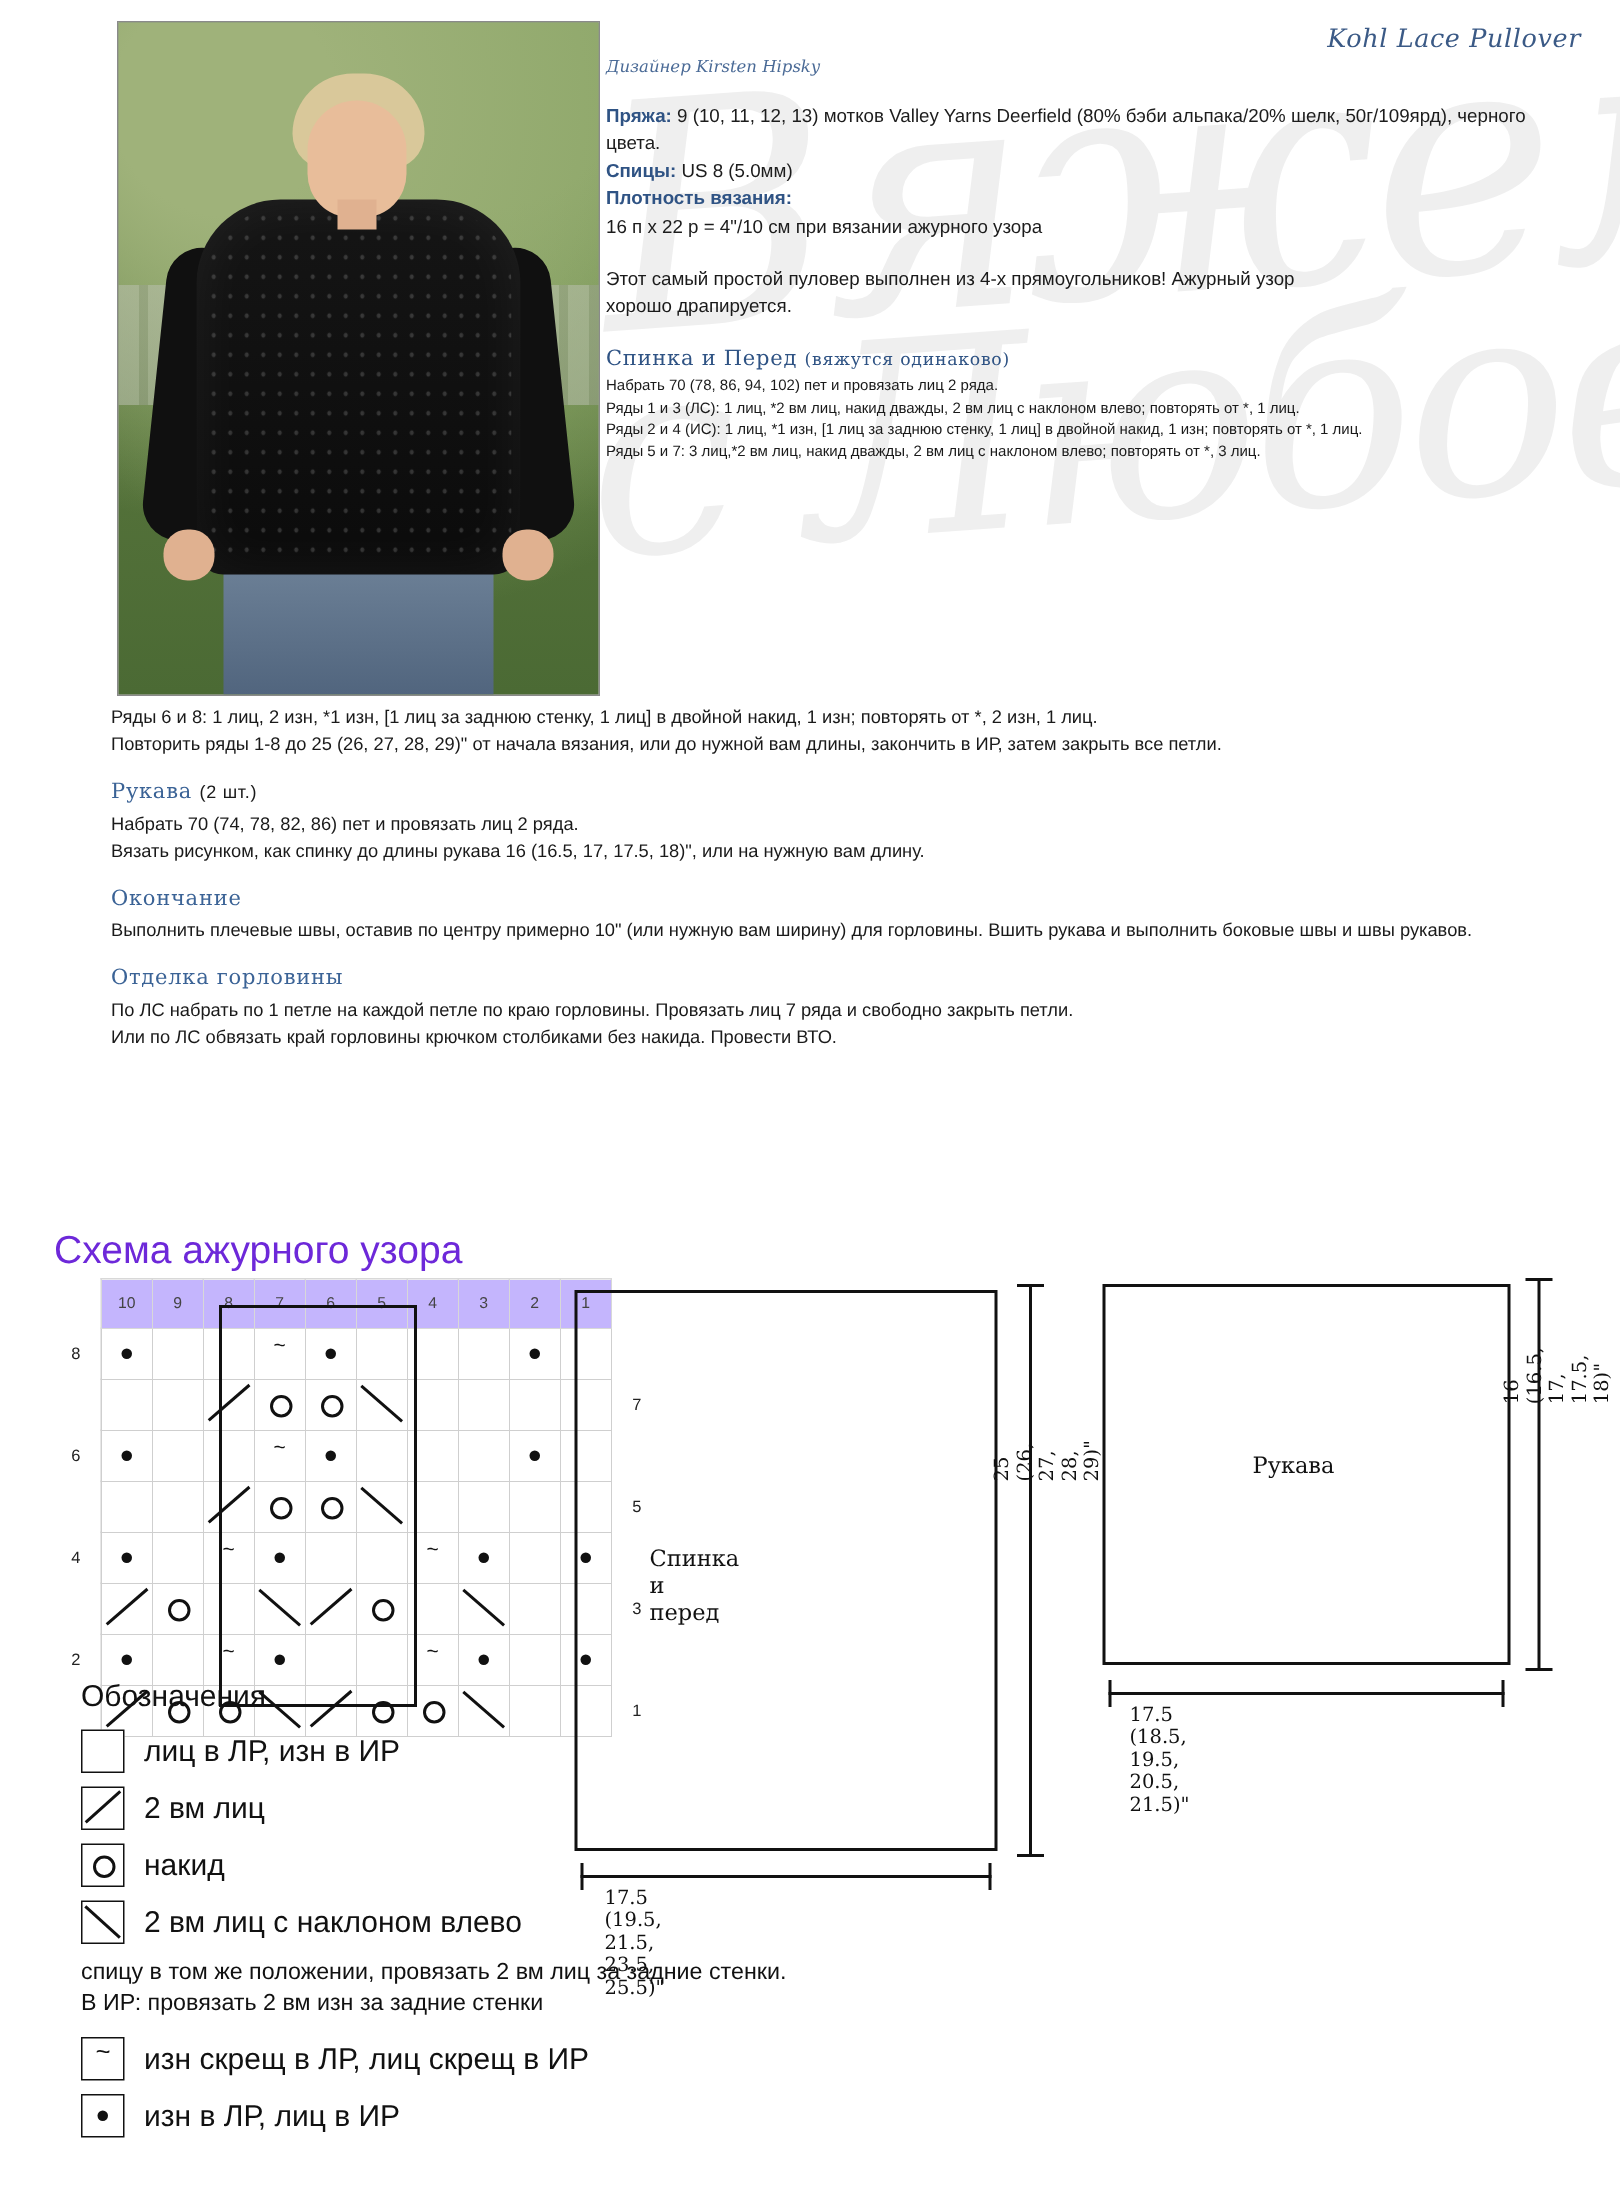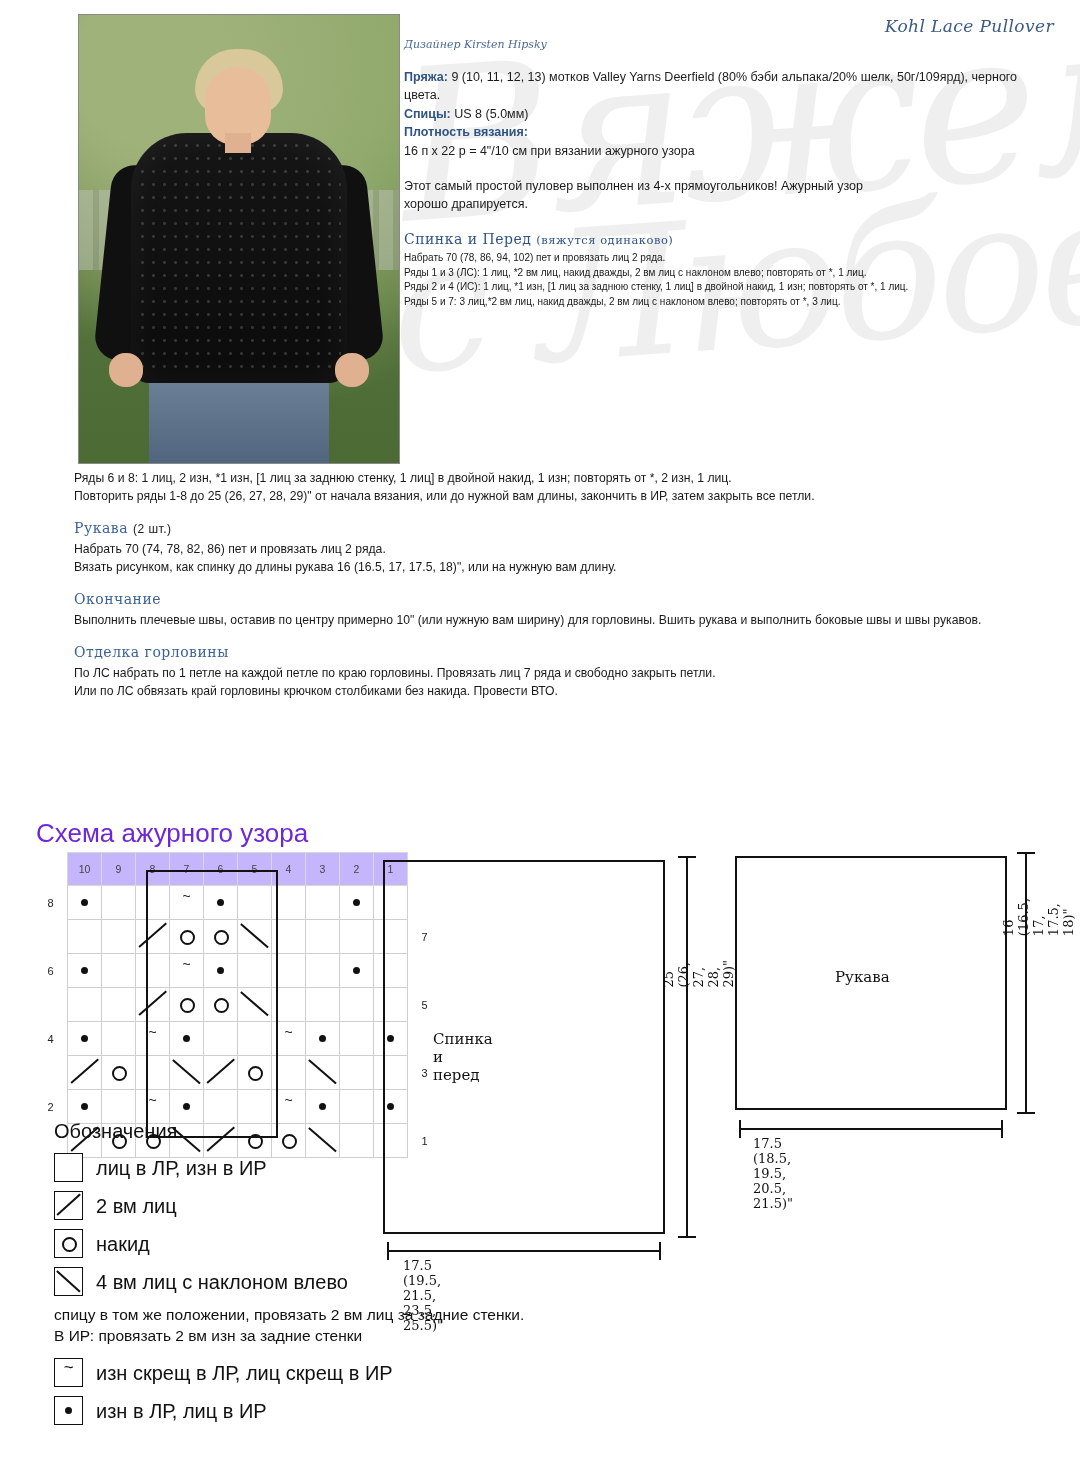--- a/index.html
+++ b/index.html
@@ -397,21 +397,21 @@
       <div class="ltxt">2 вм лиц</div>
     </div>
 
     <div class="lrow">
       <div class="lsym"><i class="s-o"></i></div>
       <div class="ltxt">накид</div>
     </div>
 
     <div class="lrow">
       <div class="lsym"><i class="s-ssk"></i></div>
-      <div class="ltxt">4 вм лиц с наклоном влево</div>
+      <div class="ltxt">2 вм лиц с наклоном влево</div>
     </div>
 
     <div class="lnote">
       <div>спицу в том же положении, провязать 2 вм лиц за задние стенки.</div>
       <div>В ИР: провязать 2 вм изн за задние стенки</div>
     </div>
 
     <div class="lrow">
       <div class="lsym"><i class="s-tw"></i></div>
       <div class="ltxt">изн скрещ в ЛР, лиц скрещ в ИР</div>

